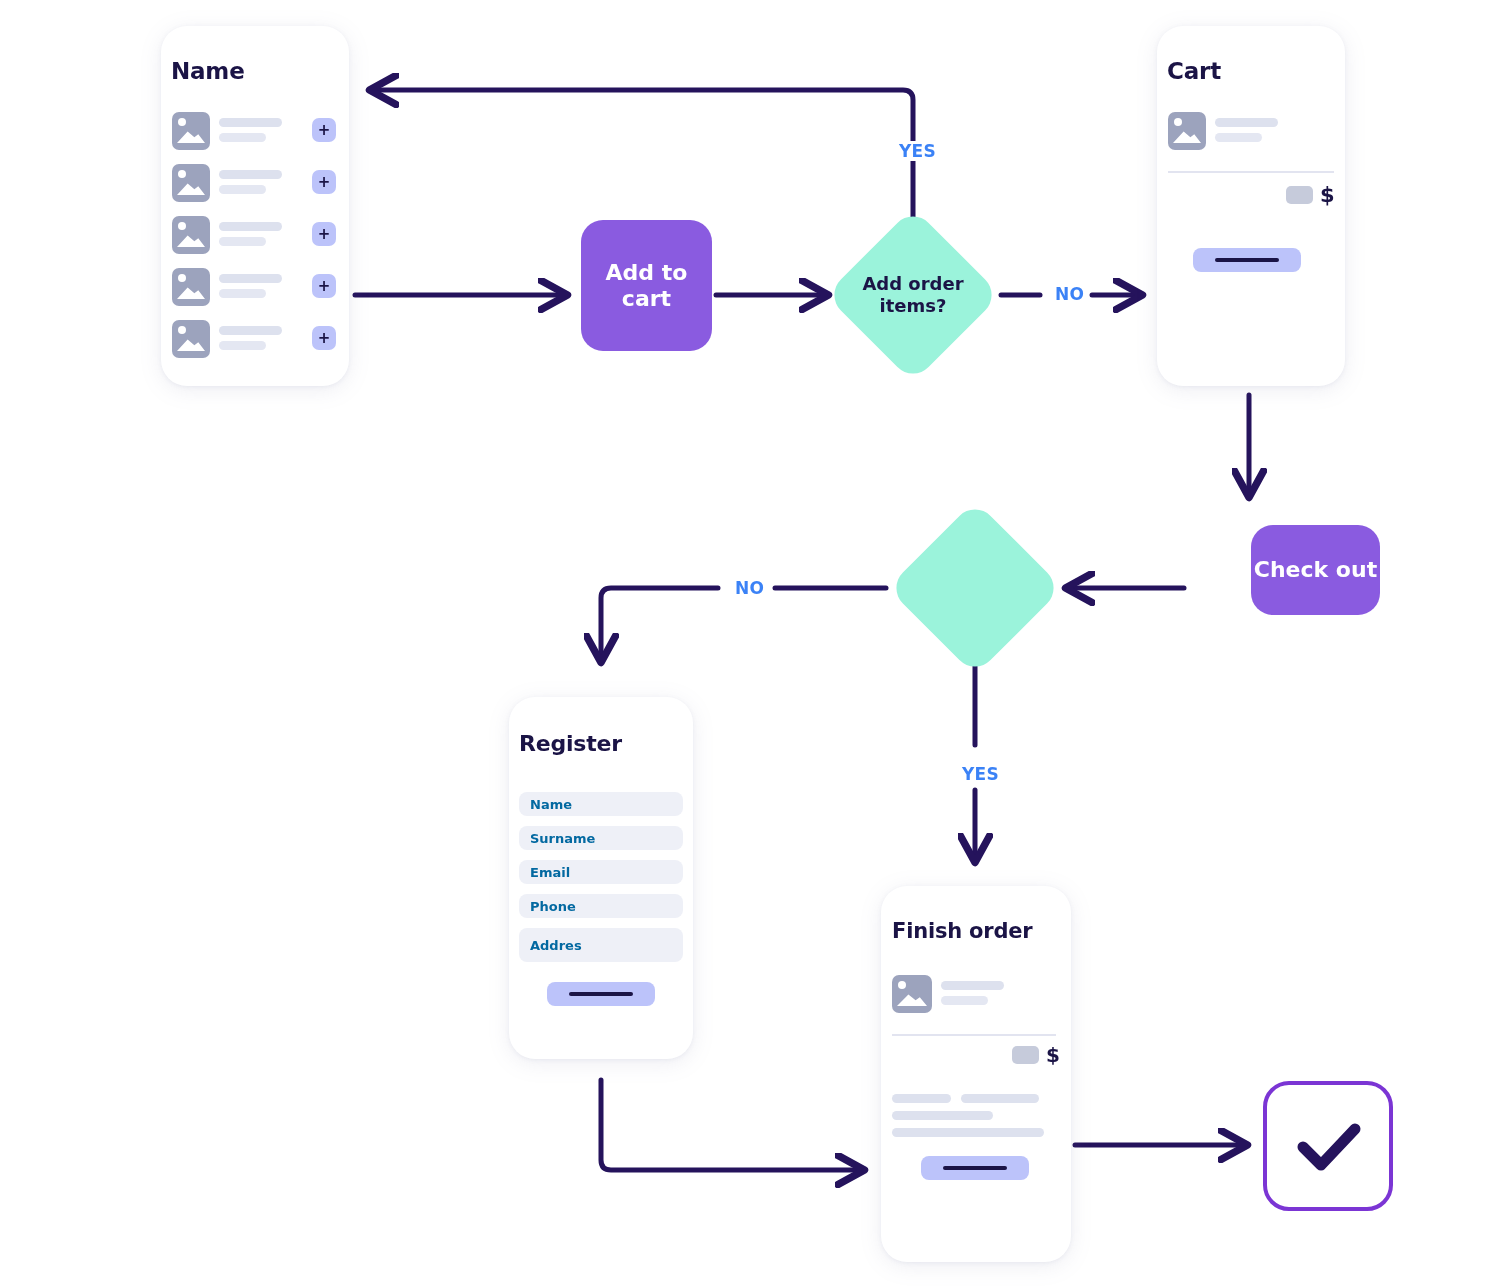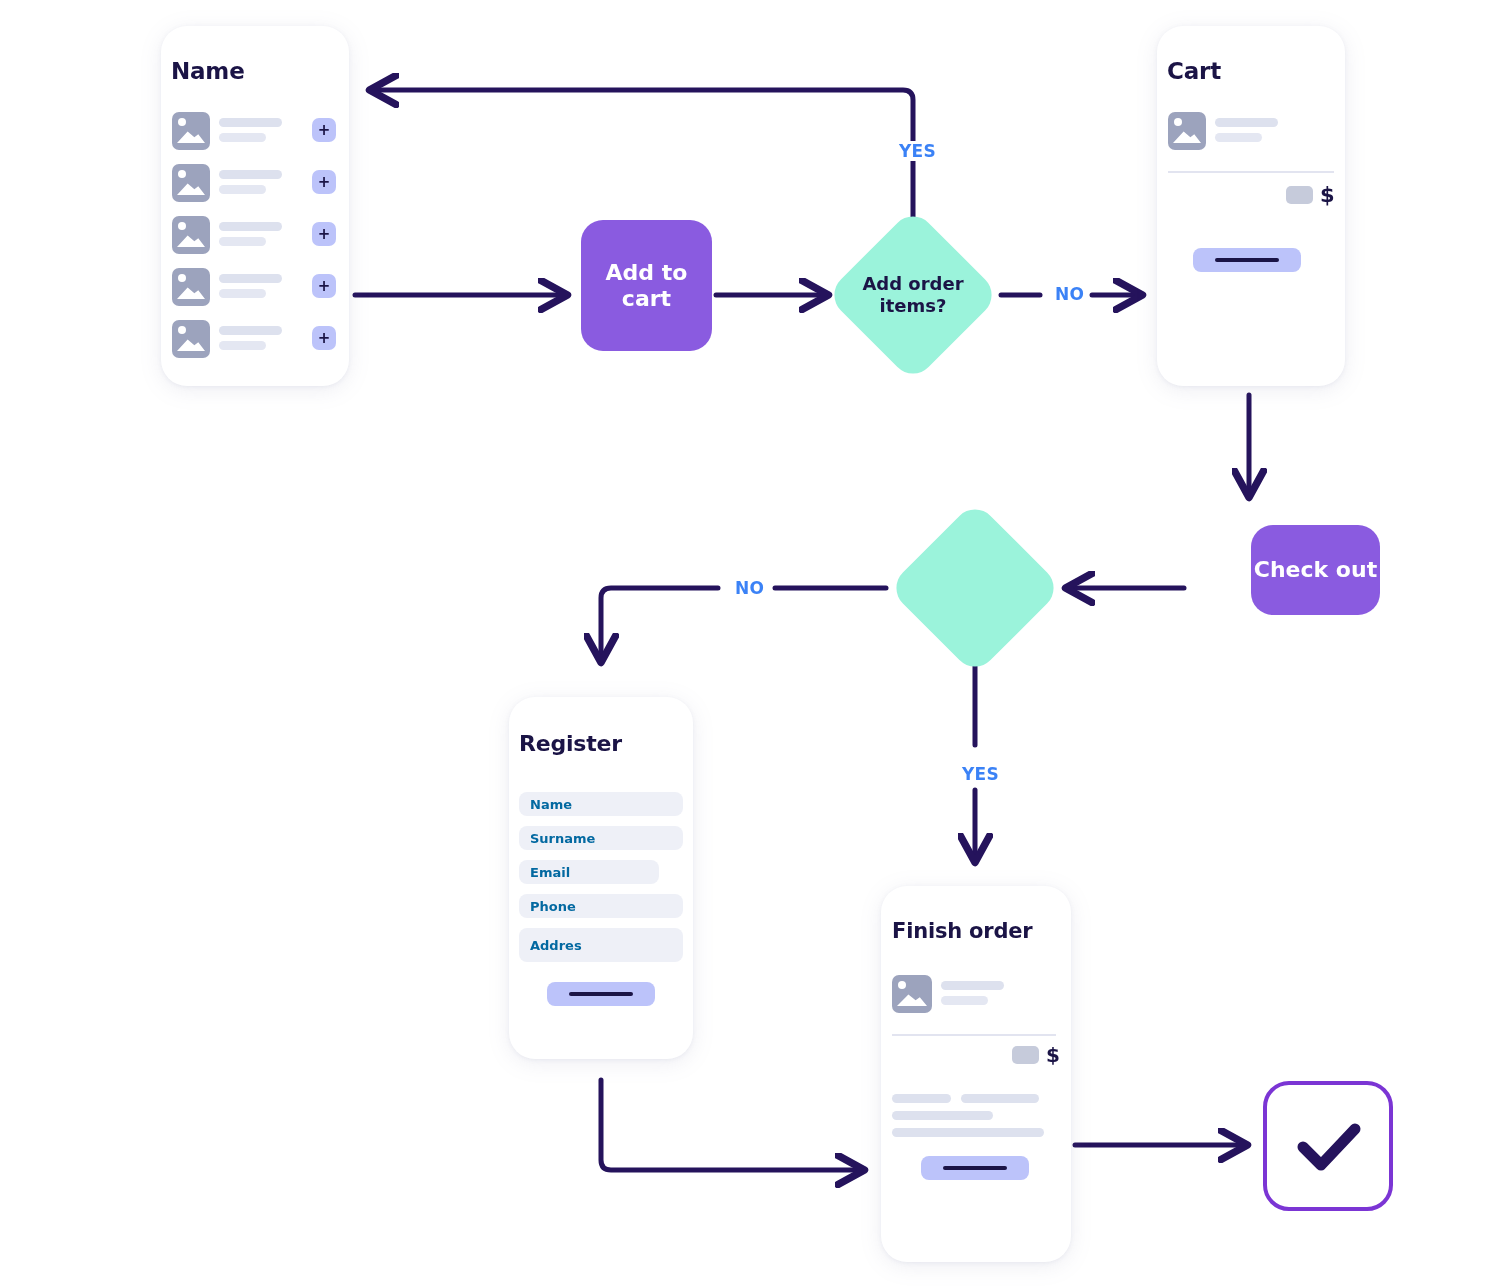--- a/index.html
+++ b/index.html
@@ -268,21 +268,21 @@
     <div class="cta" style="left:36px; top:222px; width:108px; height:24px;">
       <div class="cta-line" style="width:64px;"></div>
     </div>
   </div>
 
   <div class="card" style="left:509px; top:697px; width:184px; height:362px;">
     <div class="card-title" style="left:10px; top:34px; font-size:22px;">Register</div>
 
     <div class="field" style="left:10px; top:95px; width:164px; height:24px; font-size:13px;" placeholder="Name">Name</div>
     <div class="field" style="left:10px; top:129px; width:164px; height:24px; font-size:13px;" placeholder="Surname">Surname</div>
-    <div class="field" style="left:10px; top:163px; width:140px; height:24px; font-size:13px;" placeholder="Email">Email</div>
+    <div class="field" style="left:10px; top:163px; width:164px; height:24px; font-size:13px;" placeholder="Email">Email</div>
     <div class="field" style="left:10px; top:197px; width:164px; height:24px; font-size:13px;" placeholder="Phone">Phone</div>
     <div class="field" style="left:10px; top:231px; width:164px; height:34px; font-size:13px;" placeholder="Addres">Addres</div>
 
     <div class="cta" style="left:38px; top:285px; width:108px; height:24px;">
       <div class="cta-line" style="width:64px;"></div>
     </div>
   </div>
 
   <div class="card" style="left:881px; top:886px; width:190px; height:376px;">
     <div class="card-title" style="left:11px; top:33px; font-size:21px;">Finish order</div>

